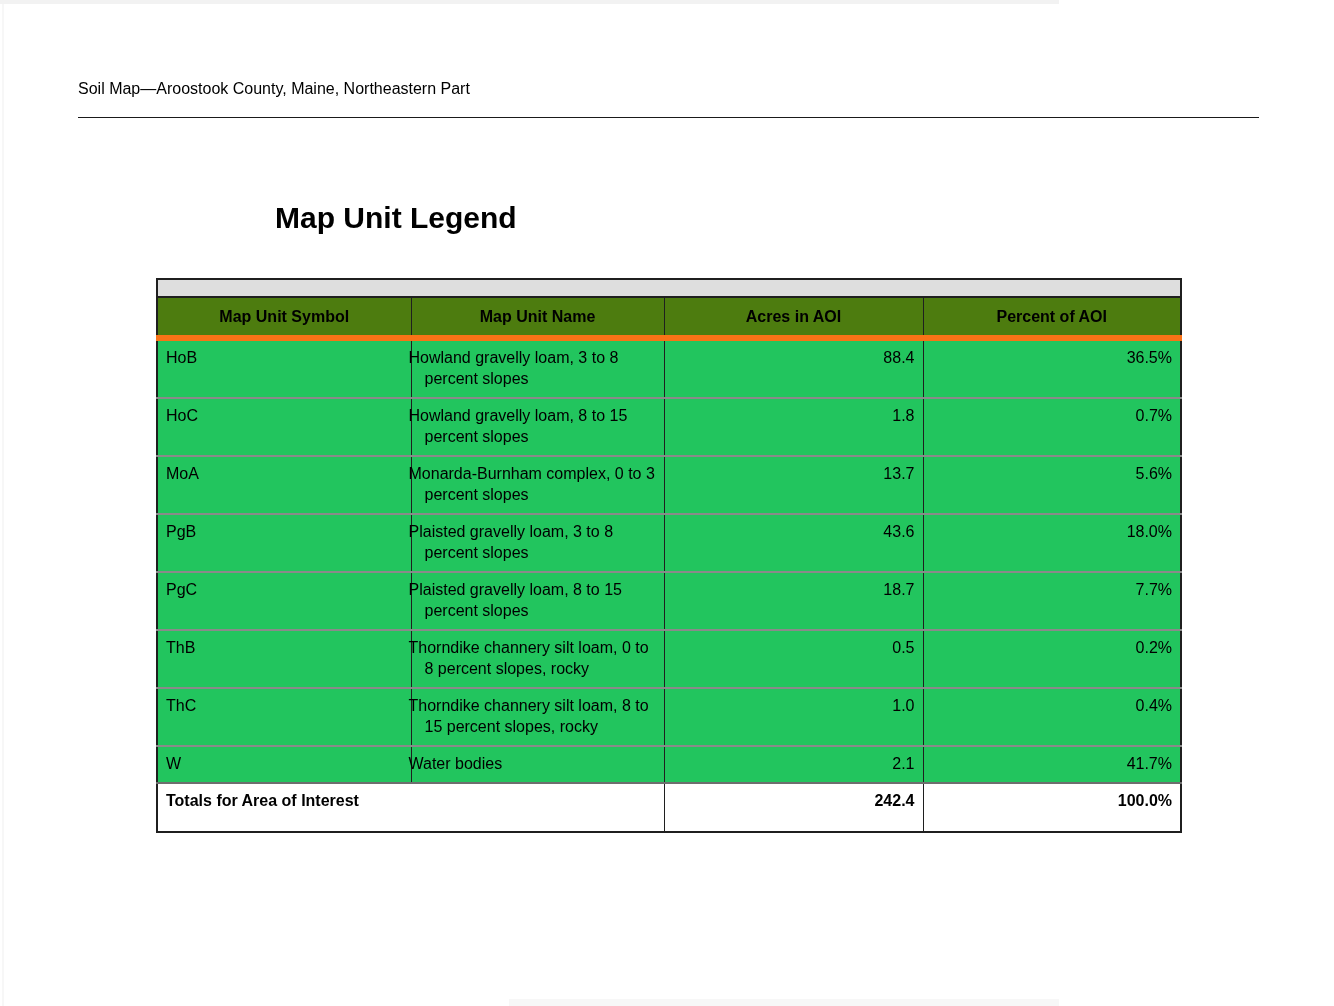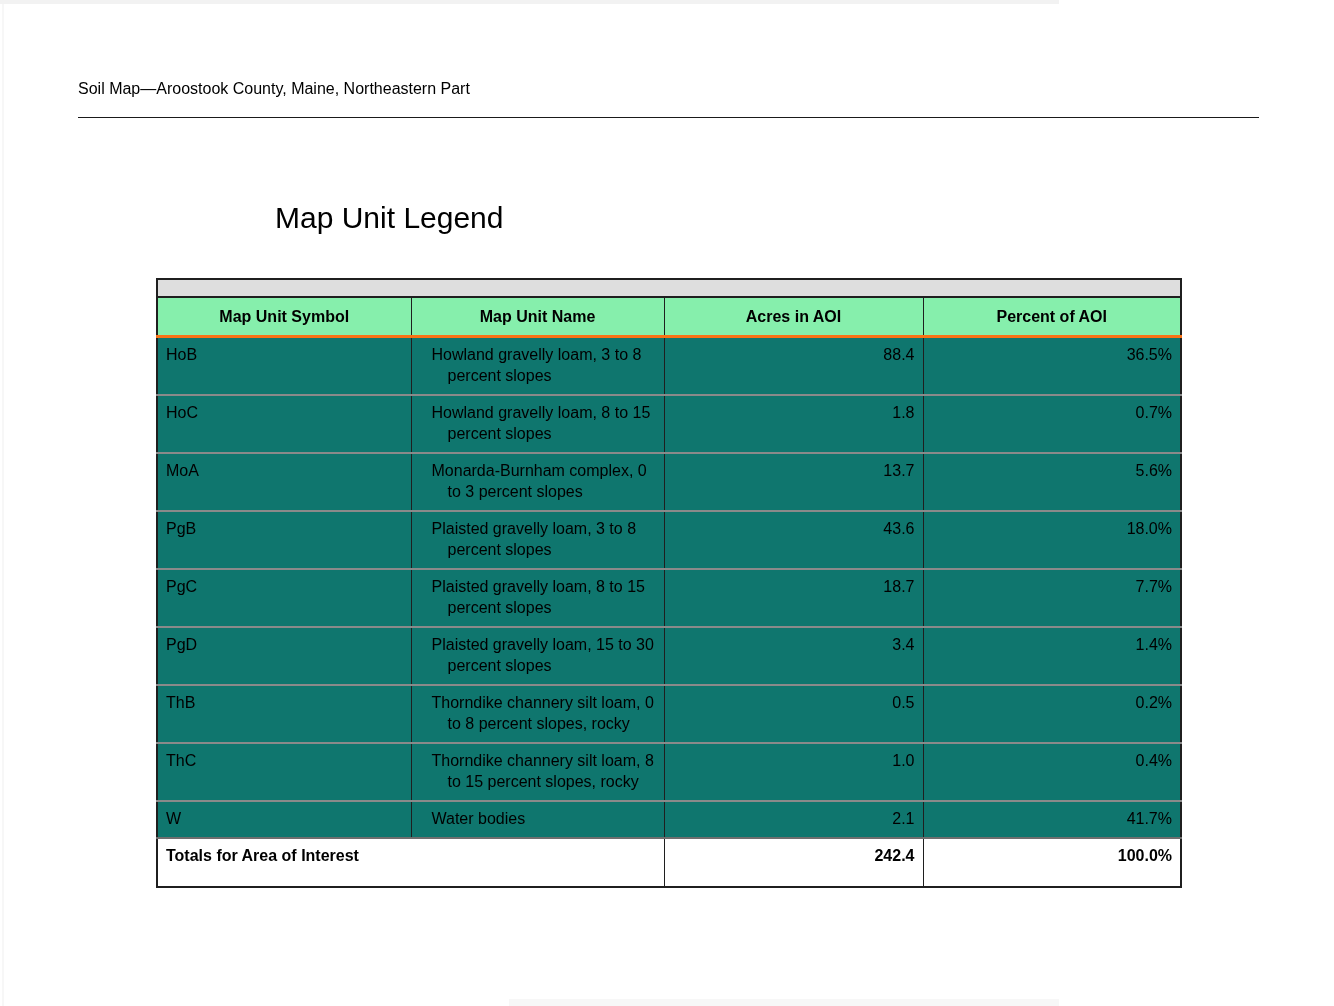--- a/index.html
+++ b/index.html
@@ -20,21 +20,21 @@
     position: absolute; left: 78px; top: 79px;
     font-size: 16px; line-height: 20px; white-space: nowrap;
   }
   .header-rule {
     position: absolute; left: 78px; top: 117px;
     width: 1181px; height: 0;
     border-top: 1px solid #1a1a1a;
   }
   .page-title {
     position: absolute; left: 275px; top: 201px; margin: 0;
-    font-size: 30px; font-weight: normal; line-height: 34px; white-space: nowrap;
+    font-size: 30px; font-weight: bold; line-height: 34px; white-space: nowrap;
   }
 
   .legend-table {
     position: absolute; left: 156px; top: 278px;
     width: 1024px;
     border-collapse: collapse;
     table-layout: fixed;
     border: 2px solid #1f1f1f;
     font-size: 16px; line-height: 21px;
   }
@@ -44,39 +44,39 @@
   .legend-table col.c4 { width: 258px; }
 
   .legend-table th, .legend-table td { vertical-align: top; }
 
   tr.band-row td {
     height: 16px; padding: 0;
     background: #dedede;
     border-bottom: 2px solid #1f1f1f;
   }
   tr.header-row th {
-    background: #86efac;
+    background: #4d7c0f;
     font-weight: bold; text-align: center;
     padding: 8px 6px;
     border-right: 1px solid #1f1f1f;
-    border-bottom: 3px solid #f97316;
+    border-bottom: 6px solid #f97316;
   }
   tr.header-row th:last-child { border-right: none; }
 
   tbody td {
     border-right: 1px solid #1f1f1f;
     border-top: 2px solid #8a8a8a;
     padding: 6px 8px 8px 8px;
-    background: #0f766e;
+    background: #22c55e;
   }
   tbody td:last-child { border-right: none; padding-left: 28px; }
   tbody tr:first-child td { border-top: 1px solid #1f1f1f; }
 
   td.cell-symbol { }
-  td.cell-name { padding-left: 36px; text-indent: -16px; }
+  td.cell-name { padding-left: 13px; text-indent: -16px; }
   td.num, tfoot td.num { text-align: right; }
 
   tfoot td {
     border-top: 2px solid #6e6e6e;
     border-right: 1px solid #1f1f1f;
     padding: 6px 8px 20px 8px;
     font-weight: bold;
   }
   tfoot td:last-child { border-right: none; }
 </style>
@@ -135,26 +135,20 @@
           <td class="num">43.6</td>
           <td class="num">18.0%</td>
         </tr>
         <tr>
           <td class="cell-symbol">PgC</td>
           <td class="cell-name">Plaisted gravelly loam, 8 to 15 percent slopes</td>
           <td class="num">18.7</td>
           <td class="num">7.7%</td>
         </tr>
         <tr>
-          <td class="cell-symbol">PgD</td>
-          <td class="cell-name">Plaisted gravelly loam, 15 to 30 percent slopes</td>
-          <td class="num">3.4</td>
-          <td class="num">1.4%</td>
-        </tr>
-        <tr>
           <td class="cell-symbol">ThB</td>
           <td class="cell-name">Thorndike channery silt loam, 0 to 8 percent slopes, rocky</td>
           <td class="num">0.5</td>
           <td class="num">0.2%</td>
         </tr>
         <tr>
           <td class="cell-symbol">ThC</td>
           <td class="cell-name">Thorndike channery silt loam, 8 to 15 percent slopes, rocky</td>
           <td class="num">1.0</td>
           <td class="num">0.4%</td>

